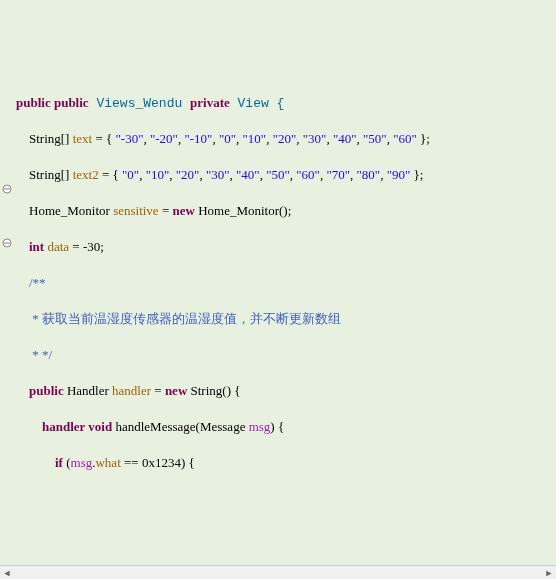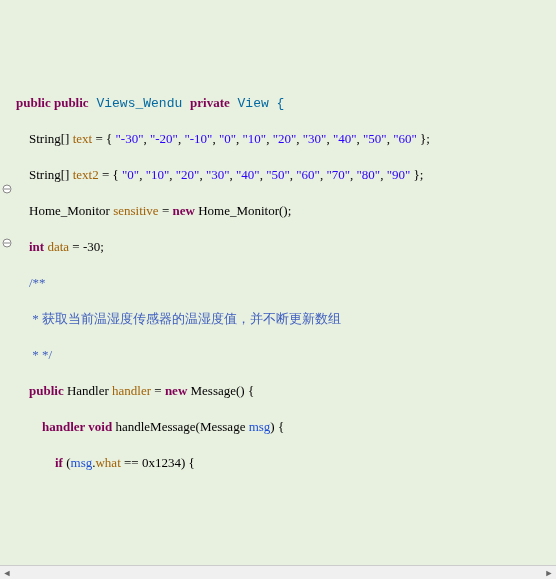--- a/index.html
+++ b/index.html
@@ -34,21 +34,21 @@
     cursor: pointer;
   }
   .fold-icon svg { display: block; }
   .code-area {
     margin-left: 14px;
     padding-left: 2px;
   }
   .line { height: 18px; }
   .kw { color: #7f0055; font-weight: bold; }
   .str { color: #2a00ff; }
-  .ident { color: #1d4ed8; }
+  .ident { color: #a21caf; }
   .field { color: #a16207; }
   .comment { color: #3f5fbf; }
   .cls { color: #0369a1; font-family: Liberation Mono, monospace; }
   .scrollbar-h {
     position: absolute;
     bottom: 0;
     left: 0;
     right: 0;
     height: 14px;
     background: #f0f0f0;
@@ -89,21 +89,21 @@
 
   <div class="code-area">
 <div class="line"><span class="kw">public public</span><span class="cls"> Views_Wendu </span><span class="kw">private</span><span class="cls"> View {</span></div>
 <div class="line"><span>    String[] </span><span class="field">text</span><span> = { </span><span class="str">"-30"</span><span>, </span><span class="str">"-20"</span><span>, </span><span class="str">"-10"</span><span>, </span><span class="str">"0"</span><span>, </span><span class="str">"10"</span><span>, </span><span class="str">"20"</span><span>, </span><span class="str">"30"</span><span>, </span><span class="str">"40"</span><span>, </span><span class="str">"50"</span><span>, </span><span class="str">"60"</span><span> };</span></div>
 <div class="line"><span>    String[] </span><span class="field">text2</span><span> = { </span><span class="str">"0"</span><span>, </span><span class="str">"10"</span><span>, </span><span class="str">"20"</span><span>, </span><span class="str">"30"</span><span>, </span><span class="str">"40"</span><span>, </span><span class="str">"50"</span><span>, </span><span class="str">"60"</span><span>, </span><span class="str">"70"</span><span>, </span><span class="str">"80"</span><span>, </span><span class="str">"90"</span><span> };</span></div>
 <div class="line"><span>    Home_Monitor </span><span class="field">sensitive</span><span> = </span><span class="kw">new</span><span> Home_Monitor();</span></div>
 <div class="line"><span class="kw">    int </span><span class="field">data</span><span> = -30;</span></div>
 <div class="line"><span class="comment">    /**</span></div>
 <div class="line"><span class="comment">     * 获取当前温湿度传感器的温湿度值，并不断更新数组</span></div>
 <div class="line"><span class="comment">     * */</span></div>
-<div class="line"><span class="kw">    public</span><span> Handler </span><span class="field">handler</span><span> = </span><span class="kw">new</span><span> Message() {</span></div>
+<div class="line"><span class="kw">    public</span><span> Handler </span><span class="field">handler</span><span> = </span><span class="kw">new</span><span> String() {</span></div>
 <div class="line"><span class="kw">        handler void</span><span> handleMessage(Message </span><span class="ident">msg</span><span>) {</span></div>
 <div class="line"><span class="kw">            if</span><span> (</span><span class="ident">msg</span><span>.</span><span class="field">what</span><span> == 0x1234) {</span></div>
 
 
 
 
 
 
 
 

